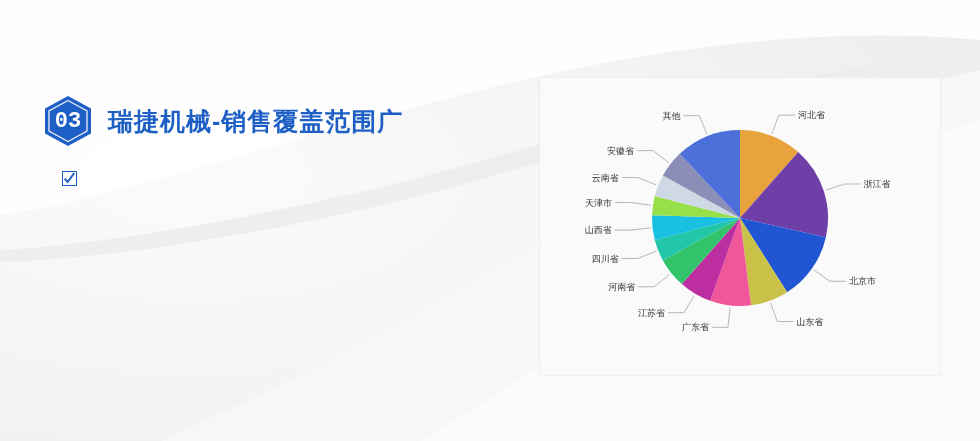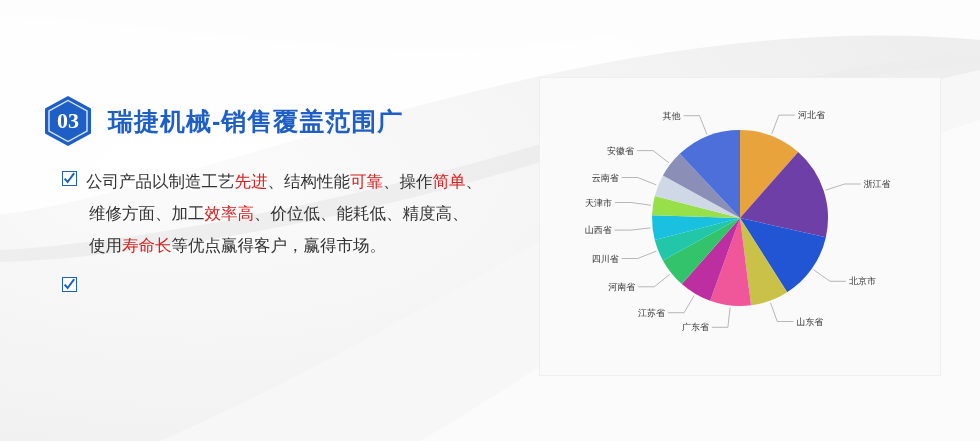--- a/index.html
+++ b/index.html
@@ -48,21 +48,21 @@
     left: 0;
     top: 0;
     width: 52px;
     height: 52px;
     display: flex;
     align-items: center;
     justify-content: center;
     color: #fff;
     font-size: 22px;
     font-weight: bold;
-    font-family: Liberation Serif, serif;
+    font-family: Liberation Mono, monospace;
     letter-spacing: 0px;
   }
   .heading-text {
     margin-left: 14px;
     font-size: 25px;
     font-weight: bold;
     color: #1e5fc6;
     letter-spacing: 1px;
     white-space: nowrap;
   }
@@ -134,33 +134,20 @@
         <polygon points="26,1 49,13.5 49,38.5 26,51 3,38.5 3,13.5" fill="#1e5fc6"></polygon>
         <polygon points="26,5.5 45,16 45,36 26,46.5 7,36 7,16" fill="none" stroke="#ffffff" stroke-width="1.4" opacity="0.85"></polygon>
       </svg>
       <div class="num">03</div>
     </div>
     <div class="heading-text">瑞捷机械-销售覆盖范围广</div>
   </div>
 
   <div class="bullets">
 
-    <div class="bullet-row">
-      <span class="check">
-        <svg width="15" height="15" viewBox="0 0 15 15">
-          <rect x="0.5" y="0.5" width="14" height="14" fill="#ffffff" stroke="#1e5fc6" stroke-width="1"></rect>
-          <path d="M2.6,7.6 L5.6,11 L12.2,2.2" fill="none" stroke="#1e5fc6" stroke-width="2"></path>
-        </svg>
-      </span>
-      <div class="bullet-lines">
-        <div class="l1">公司产品以制造工艺<span class="hl">先进</span>、结构性能<span class="hl">可靠</span>、操作<span class="hl">简单</span>、</div>
-        <div class="l2">维修方面、加工<span class="hl">效率高</span>、价位低、能耗低、精度高、</div>
-        <div class="l2">使用<span class="hl">寿命长</span>等优点赢得客户，赢得市场。</div>
-      </div>
-    </div>
 
     <div class="bullet-row">
       <span class="check">
         <svg width="15" height="15" viewBox="0 0 15 15">
           <rect x="0.5" y="0.5" width="14" height="14" fill="#ffffff" stroke="#1e5fc6" stroke-width="1"></rect>
           <path d="M2.6,7.6 L5.6,11 L12.2,2.2" fill="none" stroke="#1e5fc6" stroke-width="2"></path>
         </svg>
       </span>
       <div class="bullet-lines">
       </div>

